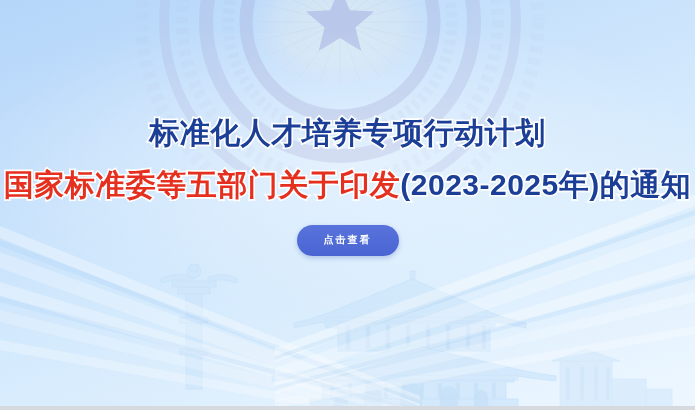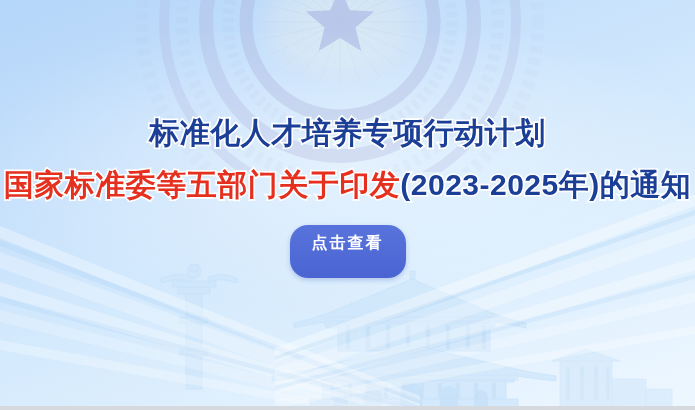--- a/index.html
+++ b/index.html
@@ -125,26 +125,26 @@
   .t-red  { color: #e5301f; }
   .t-blue { color: #1b3e96; text-align: center; }
 
   .cta-wrap {
     margin-top: 25px;
   }
   .cta {
     display: inline-block;
     box-sizing: border-box;
     min-width: 102px;
-    padding: 8px 22px 24px;
+    padding: 8px 22px 9px;
     border: 0;
     border-radius: 18px;
     background: linear-gradient(180deg, #5873db 0%, #4a65d2 100%);
     color: #ffffff;
-    font-size: 16px;
+    font-size: 10px;
     font-weight: bold;
     letter-spacing: 2px;
     cursor: pointer;
     font-family: Liberation Sans, sans-serif;
     box-shadow: 0 2px 5px rgba(40,70,170,0.25);
   }
 </style>
 </head>
 <body>
 

